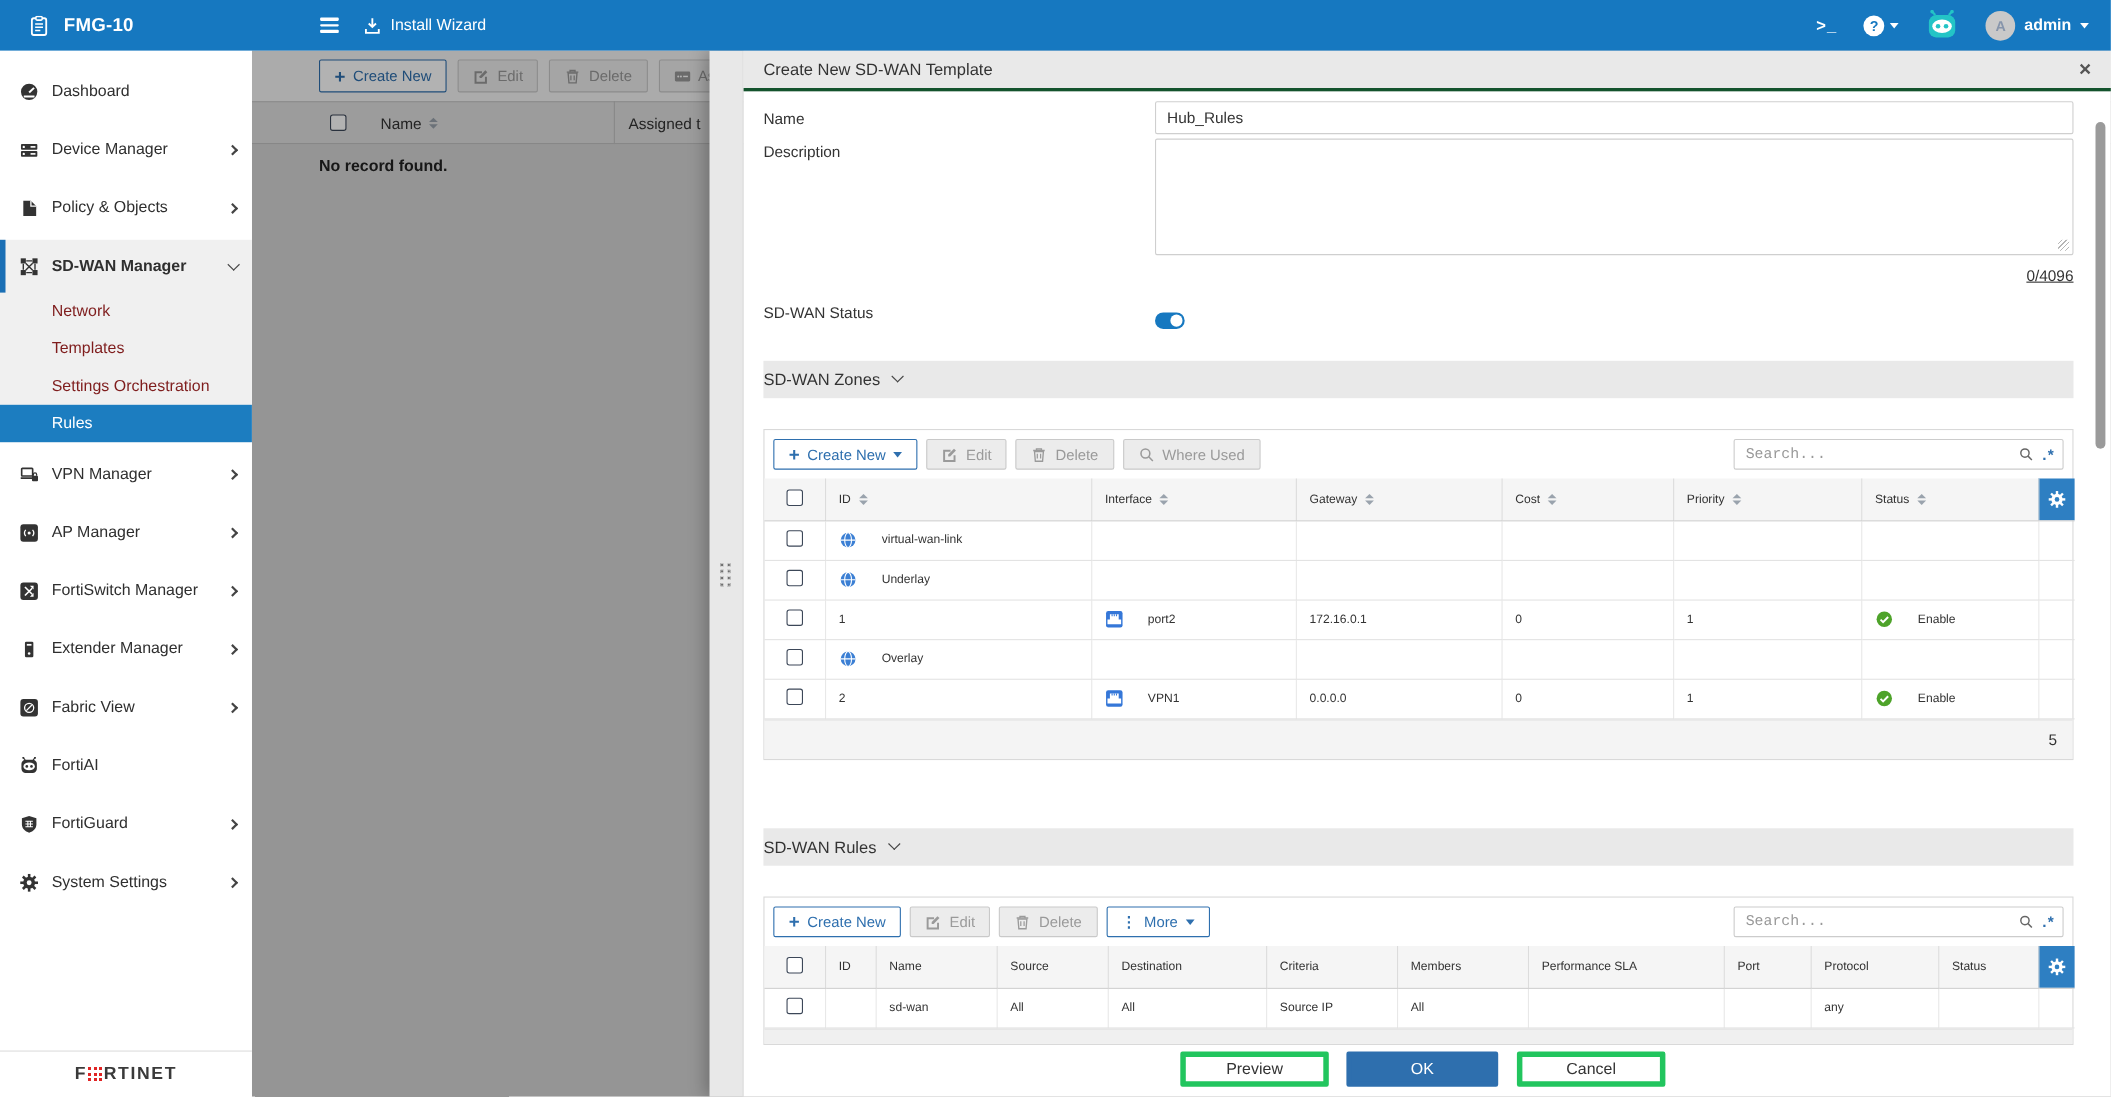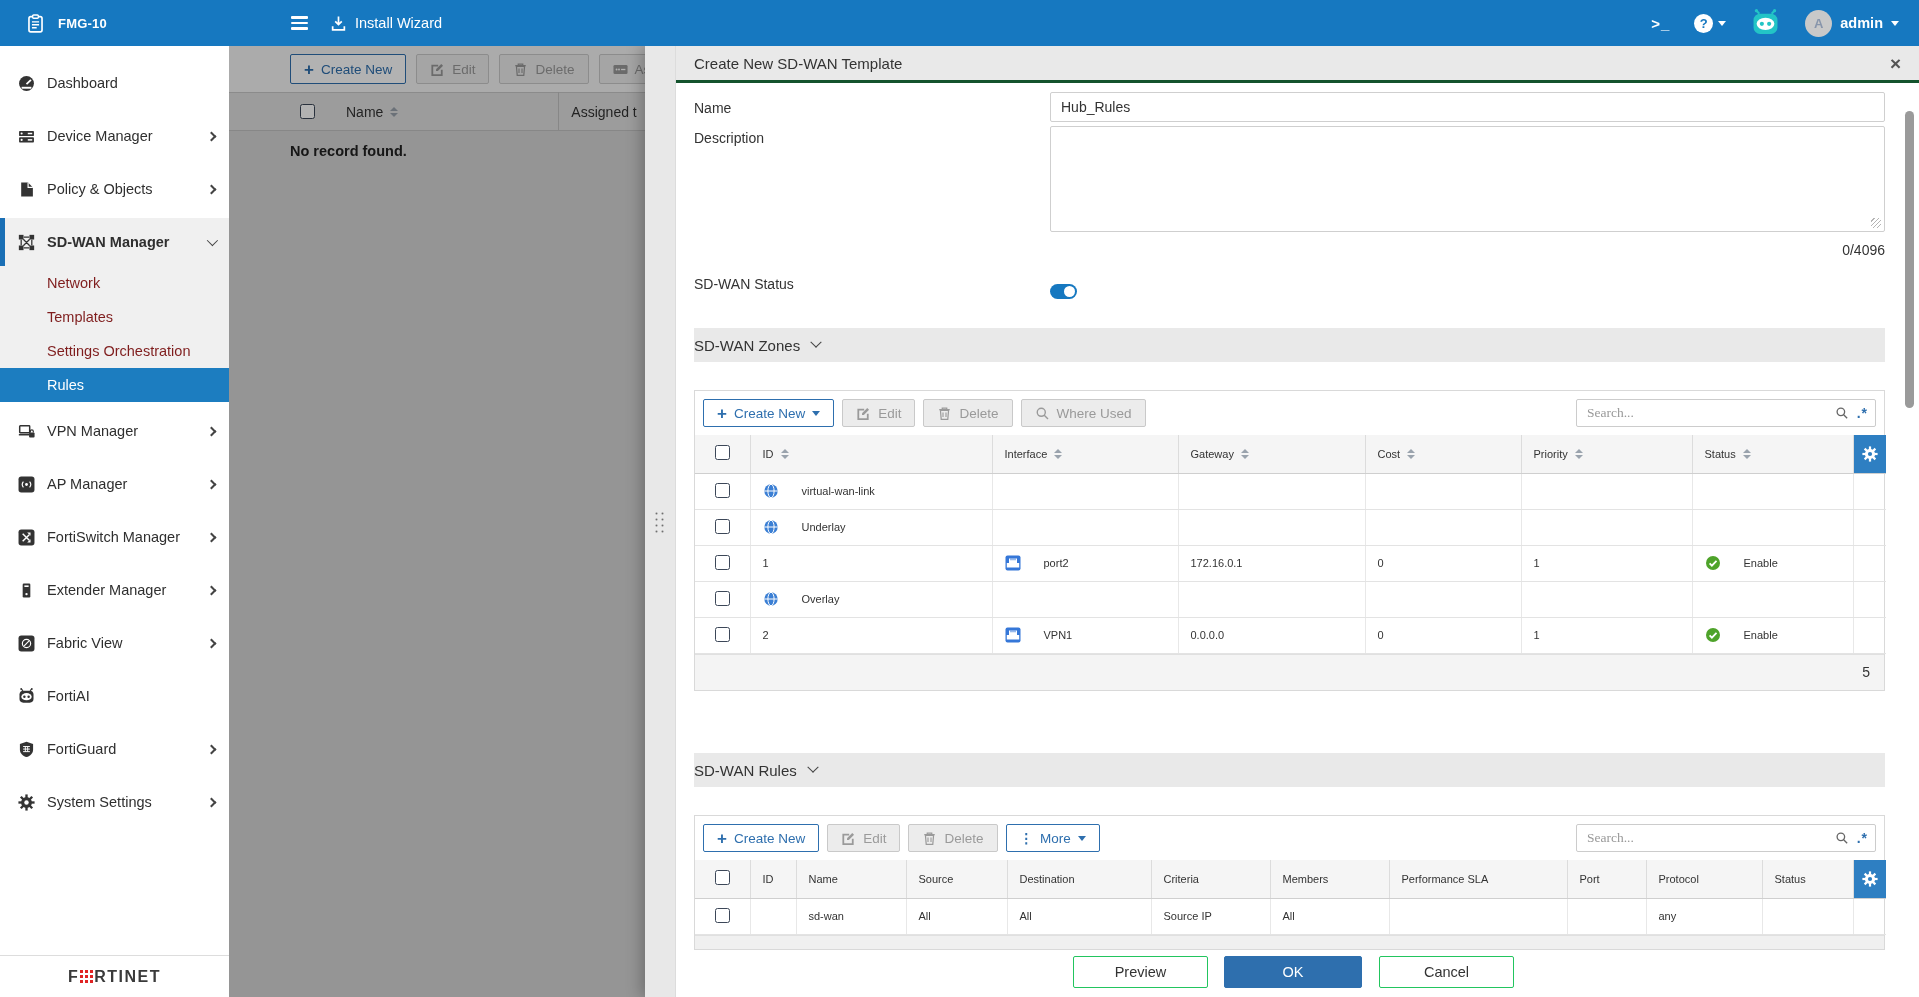--- a/index.html
+++ b/index.html
@@ -4,21 +4,21 @@
 <style>
   * { margin:0; padding:0; box-sizing:border-box; }
   html,body { width:1919px; height:997px; overflow:hidden; background:#fff;
     font-family:"Liberation Sans", sans-serif; color:#333; }
   #app { position:relative; width:1919px; height:997px; }
 
   
   .topbar { position:absolute; left:0; top:0; width:1919px; height:46px;
     background:#1678c0; display:flex; align-items:center; z-index:40; color:#fff; }
   .topbar .logo-wrap { width:229px; display:flex; align-items:center; padding-left:26px; gap:13px; }
-  .app-name { font-size:13px; font-weight:700; letter-spacing:.2px; }
+  .app-name { font-size:17px; font-weight:700; letter-spacing:.2px; }
   .hamburger { margin-left:62px; display:flex; flex-direction:column; gap:3px; cursor:pointer; }
   .hamburger i { width:17px; height:2.4px; background:#fff; border-radius:1px; }
   .install { display:flex; align-items:center; gap:8px; margin-left:22px; font-size:14.5px; cursor:pointer; }
   .topbar-right { margin-left:auto; display:flex; align-items:center; gap:24px; padding-right:20px; }
   .term { font-weight:700; font-size:15px; letter-spacing:1px; }
   .help { display:flex; align-items:center; gap:5px; }
   .help .qmark { width:19px; height:19px; border-radius:50%; background:#fff; color:#1678c0;
     font-weight:700; font-size:13px; display:flex; align-items:center; justify-content:center; }
   .caret { width:0; height:0; border-left:4.5px solid transparent; border-right:4.5px solid transparent;
     border-top:5.5px solid #fff; display:inline-block; }
@@ -87,38 +87,38 @@
     display:flex; align-items:center; padding:0 18px; font-size:15px; color:#333; border-bottom:3px solid #14532d; }
   .close-x { margin-left:auto; font-size:19px; font-weight:700; color:#555; cursor:pointer; line-height:1; }
 
   .f-label { position:absolute; left:18px; font-size:14px; color:#333; }
   .inp { position:absolute; left:374px; width:835px; height:30px; border:1px solid #cfcfcf; border-radius:2px;
     font-size:14px; padding:0 10px; color:#333; font-family:"Liberation Sans",sans-serif; }
   .txt { position:absolute; left:374px; top:80px; width:835px; height:106px; border:1px solid #cfcfcf;
     border-radius:2px; resize:none; font-family:"Liberation Sans",sans-serif; }
   .txt-grip { position:absolute; left:1195px; top:172px; width:10px; height:10px;
     background:repeating-linear-gradient(135deg,transparent 0 2px,#b5b5b5 2px 3px); }
-  .counter { position:absolute; left:374px; top:196px; width:835px; text-align:right; font-size:14px; color:#333; }
+  .counter { position:absolute; left:374px; top:196px; width:835px; text-align:right; font-size:14px; color:#333;text-decoration:underline; }
 
   .toggle { position:absolute; left:374px; top:238px; width:27px; height:15px; border-radius:8px;
     background:#1678c0; cursor:pointer; }
   .toggle::after { content:""; position:absolute; right:2px; top:2px; width:11px; height:11px;
     border-radius:50%; background:#fff; }
 
   .section-head { position:absolute; left:18px; width:1191px; height:34px; background:#e9e9e9;
     display:flex; align-items:center; gap:12px; font-size:15px; cursor:pointer; }
   .chev-sec { width:8px; height:8px; border-right:1.6px solid #444; border-bottom:1.6px solid #444;
     transform:rotate(45deg) translate(-2px,-2px); }
 
   .tbl-wrap { position:absolute; left:18px; width:1191px; border:1px solid #d9d9d9; background:#fff; }
   .tbl-toolbar { height:44px; display:flex; align-items:center; padding:0 8px; gap:8px; }
   .tbl-toolbar .btn { height:28px; }
   .search-wrap { margin-left:auto; position:relative; }
   .search-inp { width:300px; height:28px; border:1px solid #ccc; border-radius:2px; padding:0 52px 0 10px;
-    font-size:13.5px; color:#333; font-family:Liberation Serif, serif; }
+    font-size:13.5px; color:#333; font-family:Liberation Mono, monospace; }
   .search-inp::placeholder { color:#999; }
   .search-ics { position:absolute; right:8px; top:0; height:28px; display:flex; align-items:center; gap:8px; }
   .search-ics .mag { width:14px; height:14px; color:#666; }
   .regex { color:#2e6fae; font-weight:700; font-size:14px; letter-spacing:1px; }
 
   table.grid { border-collapse:collapse; table-layout:fixed; width:1191px; font-size:11px; }
   table.grid th { background:#f5f5f5; height:38px; font-weight:400; text-align:left; padding-left:12px;
     border-bottom:1px solid #cfcfcf; border-right:1px solid #dcdcdc; color:#333; }
   table.grid th .th-in { display:flex; align-items:center; gap:7px; }
   table.grid td { height:36px; border-bottom:1px solid #e3e3e3; border-right:1px solid #e8e8e8;
@@ -131,21 +131,21 @@
   .sort { display:inline-flex; flex-direction:column; gap:2px; }
   .sort i { width:0; height:0; border-left:4px solid transparent; border-right:4px solid transparent; }
   .sort .up { border-bottom:4.5px solid #9aa3ad; }
   .sort .dn { border-top:4.5px solid #9aa3ad; }
   .cb { width:15px; height:15px; border:1.6px solid #3c4758; border-radius:2.5px; background:#fff;
     display:inline-block; cursor:pointer; }
   .tfoot { height:36px; background:#f4f4f4; display:flex; align-items:center; justify-content:flex-end;
     padding-right:14px; font-size:14px; border-top:1px solid #e0e0e0; }
   .tfoot-cut { height:14px; background:#f0f0f0; border-top:1px solid #e0e0e0; }
 
-  .dlg-btn { position:absolute; height:32px; border:1px solid #22c55e; background:#fff; border-radius:2px;
+  .dlg-btn { position:absolute; height:32px; border:5px solid #22c55e; background:#fff; border-radius:2px;
     font-size:14.5px; display:flex; align-items:center; justify-content:center; cursor:pointer; color:#333;
     font-family:"Liberation Sans",sans-serif; }
   .dlg-btn.primary { background:#2e6fae; border-color:#2e6fae; color:#fff; }
 
   .vscroll { position:absolute; right:5px; top:65px; width:9px; height:300px; }
   .vscroll .thumb { width:9px; height:297px; background:#9a9a9a; border-radius:5px; }
 
   .hidden-svg { position:absolute; width:0; height:0; overflow:hidden; }
   .ic, .bic { display:inline-block; }
   svg.ic, svg.bic, svg.mag { fill:none; }

